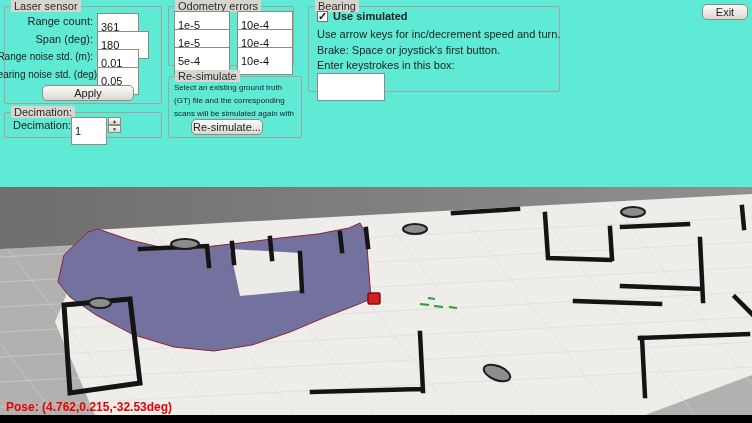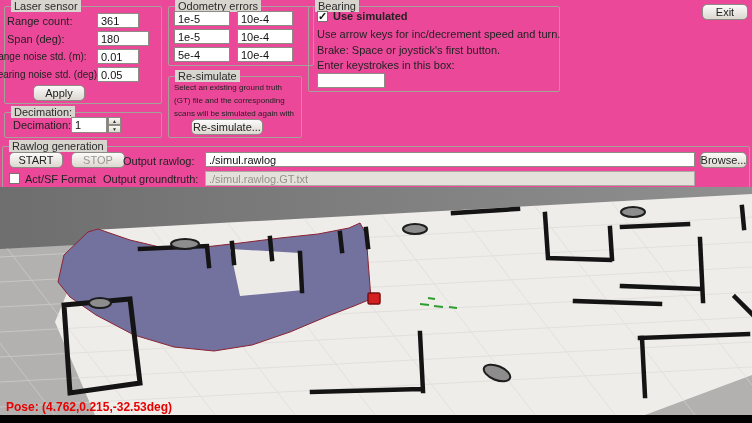--- a/index.html
+++ b/index.html
@@ -1,23 +1,23 @@
 <!DOCTYPE html>
 <html><head>
 <meta charset="utf-8">
 <style>
   * { margin:0; padding:0; box-sizing:border-box; }
   html,body { width:752px; height:423px; }
   body { font-family:"Liberation Sans",sans-serif; font-size:11px; color:#1b1b1b; background:#000; }
-  #app { position:relative; width:752px; height:423px; background:#ec4899; overflow:hidden; }
+  #app { position:relative; width:752px; height:423px; background:#5eead4; overflow:hidden; }
   .group { position:absolute; border:1px solid #a5a29b; border-radius:2px; }
   .gtitle { position:absolute; top:-7px; left:6px; background:#d8d5cf; padding:0 3px; white-space:nowrap; color:#2b2b2b; }
   .lbl { position:absolute; white-space:nowrap; color:#222; }
-  .r { }
-  .tinput { position:absolute; background:#fff; border:1px solid #8e8b85; font-family:inherit; font-size:11px; padding:0 3px; color:#111; }
+  .r { text-align:right; }
+  .tinput { position:absolute; background:#fff; border:1px solid #8e8b85; font-family:inherit; font-size:11px; padding:13px 3px; color:#111; }
   .tinput.dis { background:#e4e1db; color:#94908a; border-color:#aeaba4; }
   .btn { position:absolute; display:flex; align-items:center; justify-content:center; background:linear-gradient(#fcfbfa,#dcd8d0); border:1px solid #8e8b85; border-radius:5px; font-family:inherit; font-size:11px; color:#222; cursor:pointer; }
   .btn.dis { color:#9b978f; }
   .cb { position:absolute; width:11px; height:11px; background:#fff; border:1px solid #77746e; }
   .cb.checked::after { content:"✓"; position:absolute; left:0; top:-2px; font-size:11px; font-weight:bold; color:#151515; }
   .spin { width:13px; height:8px; font-size:5px; line-height:4px; padding:0; border:1px solid #8e8b85; background:linear-gradient(#fbfaf8,#dcd8d0); color:#333; }
   #viewport { position:absolute; left:0; top:187px; width:752px; height:228px; background:#9a9a9a; }
   .hud { position:absolute; left:6px; color:#e60000; font-weight:bold; font-size:12px; white-space:pre; }
   #bottombar { position:absolute; left:0; top:415px; width:752px; height:8px; background:#000; }
   .desc { position:absolute; left:5px; right:4px; top:4px; height:38px; overflow:hidden; font-size:8px; line-height:13px; color:#222; }
@@ -30,34 +30,34 @@
   <div class="group" style="left:4px;top:6px;width:158px;height:98px;">
     <span class="gtitle">Laser sensor</span>
     <span class="lbl r" style="left:2px;top:8px;width:86px;">Range count:</span>
     <input class="tinput" style="left: 92px; top: 6px; width: 42px; height: 15px;" value="361">
     <span class="lbl r" style="left:2px;top:26px;width:86px;">Span (deg):</span>
     <input class="tinput" style="left: 92px; top: 24px; width: 52px; height: 15px;" value="180">
     <span class="lbl r" style="left:-14px;top:44px;width:102px;font-size:10px;">Range noise std. (m):</span>
     <input class="tinput" style="left: 92px; top: 42px; width: 42px; height: 15px;" value="0.01">
     <span class="lbl r" style="left:-14px;top:62px;width:102px;font-size:10px;">Bearing noise std. (deg):</span>
     <input class="tinput" style="left: 92px; top: 60px; width: 42px; height: 15px;" value="0.05">
-    <button class="btn" style="left:28px;top:78px;width:52px;height:16px;">Apply</button>
+    <button class="btn" style="left:37px;top:78px;width:92px;height:16px;">Apply</button>
   </div>
 
   <div class="group" style="left:4px;top:112px;width:158px;height:26px;">
     <span class="gtitle">Decimation:</span>
     <span class="lbl" style="left:8px;top:6px;">Decimation:</span>
     <input class="tinput" style="left: 66px; top: 4px; width: 36px; height: 16px;" value="1">
     <div style="position:absolute;left:103px;top:4px;display:flex;flex-direction:column;">
       <button class="spin">▲</button>
       <button class="spin">▼</button>
     </div>
   </div>
 
-  <div class="group" style="left:168px;top:6px;width:146px;height:60px;">
+  <div class="group" style="left:168px;top:6px;width:126px;height:60px;">
     <span class="gtitle">Odometry errors</span>
     <input class="tinput" style="left: 5px; top: 4px; width: 56px; height: 15px;" value="1e-5">
     <input class="tinput" style="left: 68px; top: 4px; width: 56px; height: 15px;" value="10e-4">
     <input class="tinput" style="left: 5px; top: 22px; width: 56px; height: 15px;" value="1e-5">
     <input class="tinput" style="left: 68px; top: 22px; width: 56px; height: 15px;" value="10e-4">
     <input class="tinput" style="left: 5px; top: 40px; width: 56px; height: 15px;" value="5e-4">
     <input class="tinput" style="left: 68px; top: 40px; width: 56px; height: 15px;" value="10e-4">
   </div>
 
   <div class="group" style="left:168px;top:76px;width:134px;height:62px;">
@@ -71,32 +71,20 @@
     <span class="cb checked" style="left:8px;top:4px;"></span>
     <span class="lbl" style="left:24px;top:3px;font-weight:bold;">Use simulated</span>
     <span class="lbl" style="left:8px;top:21px;">Use arrow keys for inc/decrement speed and turn.</span>
     <span class="lbl" style="left:8px;top:37px;">Brake: Space or joystick's first button.</span>
     <span class="lbl" style="left:8px;top:52px;">Enter keystrokes in this box:</span>
     <input class="tinput" style="left: 8px; top: 66px; width: 68px; height: 15px;" value="">
   </div>
 
   <button class="btn" style="left:702px;top:4px;width:46px;height:16px;">Exit</button>
 
-  <div class="group" style="left:2px;top:146px;width:748px;height:42px;">
-    <span class="gtitle">Rawlog generation</span>
-    <button class="btn" style="left:6px;top:5px;width:54px;height:16px;">START</button>
-    <button class="btn dis" style="left:68px;top:5px;width:54px;height:16px;" disabled="">STOP</button>
-    <span class="lbl r" style="left:120px;top:8px;width:78px;">Output rawlog:</span>
-    <input class="tinput" style="left: 202px; top: 5px; width: 490px; height: 15px;" value="./simul.rawlog">
-    <button class="btn" style="left:697px;top:5px;width:47px;height:16px;">Browse...</button>
-    <span class="cb" style="left:6px;top:26px;"></span>
-    <span class="lbl" style="left:22px;top:26px;">Act/SF Format</span>
-    <span class="lbl r" style="left:100px;top:26px;width:98px;">Output groundtruth:</span>
-    <input class="tinput dis" style="left: 202px; top: 24px; width: 490px; height: 15px;" readonly="" value="./simul.rawlog.GT.txt">
-  </div>
 
   <div id="viewport">
     <svg width="752" height="228" viewBox="0 0 752 228">
       <defs>
         <linearGradient id="sky" x1="0" y1="0" x2="1" y2="0">
           <stop offset="0" stop-color="#6e6e6e"></stop>
             <stop offset="1" stop-color="#909090"></stop>
         </linearGradient>
         <clipPath id="groundClip">
             <polygon points="0,62 752,22 752,228 0,228"></polygon>

